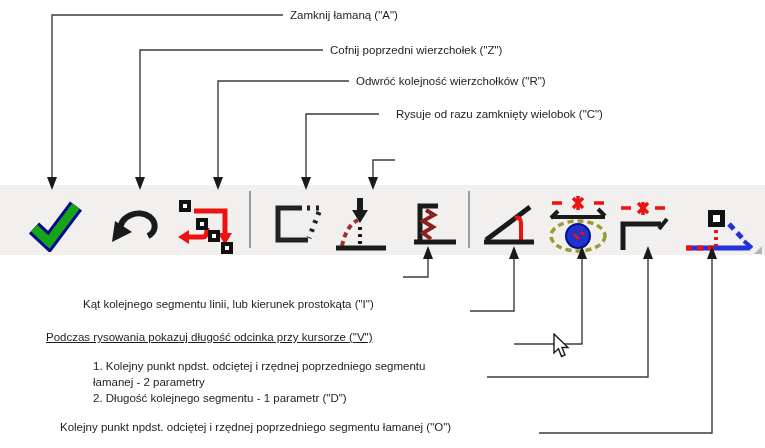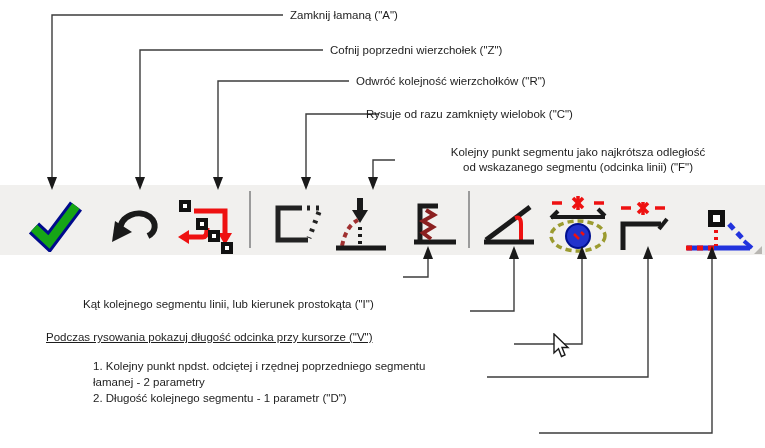--- a/index.html
+++ b/index.html
@@ -181,27 +181,26 @@
       <polygon points="509,259 519,259 514,246"></polygon>
       <polygon points="577,259 587,259 582,246"></polygon>
       <polygon points="643,259 653,259 648,246"></polygon>
       <polygon points="707,259 717,259 712,246"></polygon>
     </g>
   </svg>
 
   <div class="lbl" style="left:290px;top:8px;">Zamknij łamaną ("A")</div>
   <div class="lbl" style="left:330px;top:43px;">Cofnij poprzedni wierzchołek ("Z")</div>
   <div class="lbl" style="left:356px;top:74px;">Odwróć kolejność wierzchołków ("R")</div>
-  <div class="lbl" style="left:366px;top:107px;">Rysuje od razu zamknięty wielobok ("C")</div>
-  <div class="lbl" style="left:398px;top:145px;width:360px;text-align:center;">Kolejny punkt segmentu jako najkrótsza odległość
-od wskazanego segmentu (odcinka linii) ("F")</div>
+  <div class="lbl" style="left:396px;top:107px;">Rysuje od razu zamknięty wielobok ("C")</div>
 
   <div class="lbl" style="left:83px;top:297px;text-align:center;">Kąt kolejnego segmentu linii, lub kierunek prostokąta ("I")</div>
   <div class="lbl" style="left:46px;top:330px;text-decoration:underline;">Podczas rysowania pokazuj długość odcinka przy kursorze ("V")</div>
   <div class="lbl lbl-d" style="left:93px;top:358px;">1. Kolejny punkt npdst. odciętej i rzędnej poprzedniego segmentu
 łamanej - 2 parametry
 2. Długość kolejnego segmentu - 1 parametr ("D")</div>
+  <div class="lbl" style="left:60px;top:420px;">Kolejny punkt npdst. odciętej i rzędnej poprzedniego segmentu łamanej ("O")</div>
 
   <svg class="overlay" style="left:552px;top:333px;" width="20" height="26" viewBox="0 0 20 26">
     <path d="M2,1 L2,20 L6.5,15.8 L9.5,23.5 L13,22 L10,14.5 L16,14.5 Z" fill="#ffffff" stroke="#1a1a1a" stroke-width="1.4"></path>
   </svg>
 
 </div>
 
 </body></html>

